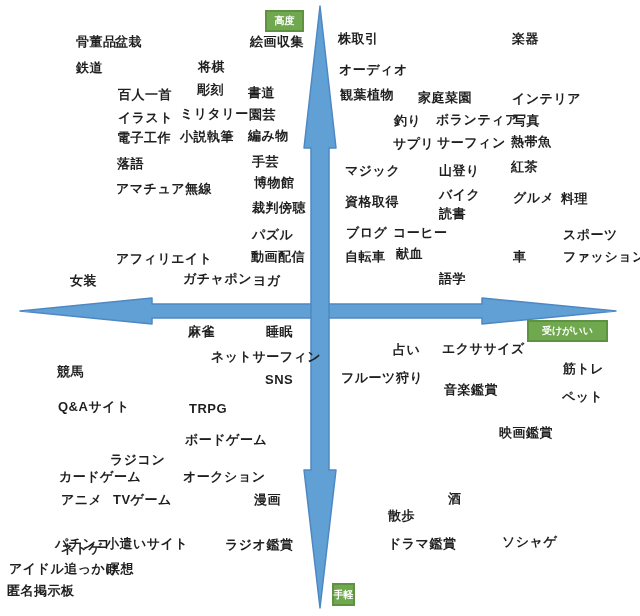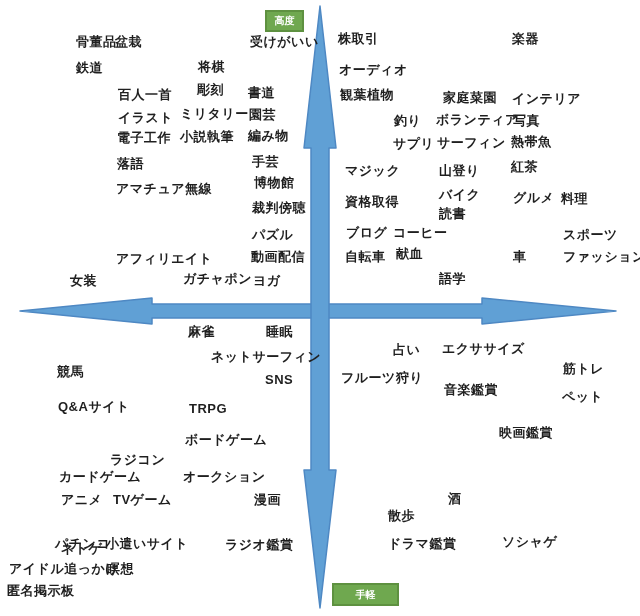--- a/index.html
+++ b/index.html
@@ -28,21 +28,21 @@
     position: absolute;
     display: flex; align-items: center; justify-content: center;
     background: var(--badge-bg, #6fa84f);
     border: 2px solid var(--badge-border, #5e9140);
     color: var(--badge-text, #ffffff);
     font-weight: bold; font-size: 10px;
     white-space: nowrap;
     box-sizing: border-box;
   }
   .badge-top    { left: 265px; top: 10px;  width: 39px; height: 22px; }
-  .badge-bottom { left: 332px; top: 583px; width: 67px; height: 23px; }
+  .badge-bottom { left: 332px; top: 583px; width: 23px; height: 23px; }
   .badge-left   { left: 19px;  top: 319px; width: 84px; height: 24px; }
   .badge-right  { left: 527px; top: 320px; width: 81px; height: 22px; }
   .item {
     position: absolute;
     font-weight: bold;
     font-size: 13px;
     line-height: 14px;
     color: var(--item-text, #1f1f1f);
     white-space: nowrap;
     letter-spacing: 0.5px;
@@ -53,25 +53,26 @@
 
 <div class="canvas">
 
   <svg class="axes-svg" viewBox="0 0 640 616" xmlns="http://www.w3.org/2000/svg">
     <polygon points="20,311 152,298 152,304 482,304 482,298 616,311 482,324 482,318 152,318 152,324"></polygon>
     <polygon points="320,6 336,148 329,148 329,470 336,470 320,608 304,470 311,470 311,148 304,148"></polygon>
   </svg>
 
   <div class="badge badge-top">高度</div>
   <div class="badge badge-bottom">手軽</div>
+  <div class="badge badge-right">受けがいい</div>
 
   <div id="items">
       <div class="item" style="left: 76px; top: 35px;">骨董品</div>
       <div class="item" style="left: 115px; top: 35px;">盆栽</div>
-      <div class="item" style="left: 250px; top: 35px;">受けがいい</div>
+      <div class="item" style="left: 250px; top: 35px;">絵画収集</div>
       <div class="item" style="left: 76px; top: 61px;">鉄道</div>
       <div class="item" style="left: 198px; top: 60px;">将棋</div>
       <div class="item" style="left: 118px; top: 88px;">百人一首</div>
       <div class="item" style="left: 197px; top: 83px;">彫刻</div>
       <div class="item" style="left: 248px; top: 86px;">書道</div>
       <div class="item" style="left: 118px; top: 111px;">イラスト</div>
       <div class="item" style="left: 180px; top: 107px;">ミリタリー</div>
       <div class="item" style="left: 249px; top: 108px;">園芸</div>
       <div class="item" style="left: 117px; top: 131px;">電子工作</div>
       <div class="item" style="left: 180px; top: 130px;">小説執筆</div>
@@ -84,21 +85,21 @@
       <div class="item" style="left: 252px; top: 228px;">パズル</div>
       <div class="item" style="left: 251px; top: 250px;">動画配信</div>
       <div class="item" style="left: 116px; top: 252px;">アフィリエイト</div>
       <div class="item" style="left: 183px; top: 272px;">ガチャポン</div>
       <div class="item" style="left: 253px; top: 274px;">ヨガ</div>
       <div class="item" style="left: 70px; top: 274px;">女装</div>
       <div class="item" style="left: 338px; top: 32px;">株取引</div>
       <div class="item" style="left: 512px; top: 32px;">楽器</div>
       <div class="item" style="left: 339px; top: 63px;">オーディオ</div>
       <div class="item" style="left: 340px; top: 88px;">観葉植物</div>
-      <div class="item" style="left: 437px; top: 91px; padding-left: 6px;">家庭菜園</div>
+      <div class="item" style="left: 412px; top: 91px; padding-left: 6px;">家庭菜園</div>
       <div class="item" style="left: 512px; top: 92px;">インテリア</div>
       <div class="item" style="left: 394px; top: 114px;">釣り</div>
       <div class="item" style="left: 436px; top: 113px;">ボランティア</div>
       <div class="item" style="left: 513px; top: 114px;">写真</div>
       <div class="item" style="left: 393px; top: 137px;">サプリ</div>
       <div class="item" style="left: 437px; top: 136px;">サーフィン</div>
       <div class="item" style="left: 511px; top: 135px;">熱帯魚</div>
       <div class="item" style="left: 345px; top: 164px;">マジック</div>
       <div class="item" style="left: 439px; top: 164px;">山登り</div>
       <div class="item" style="left: 511px; top: 160px;">紅茶</div>

